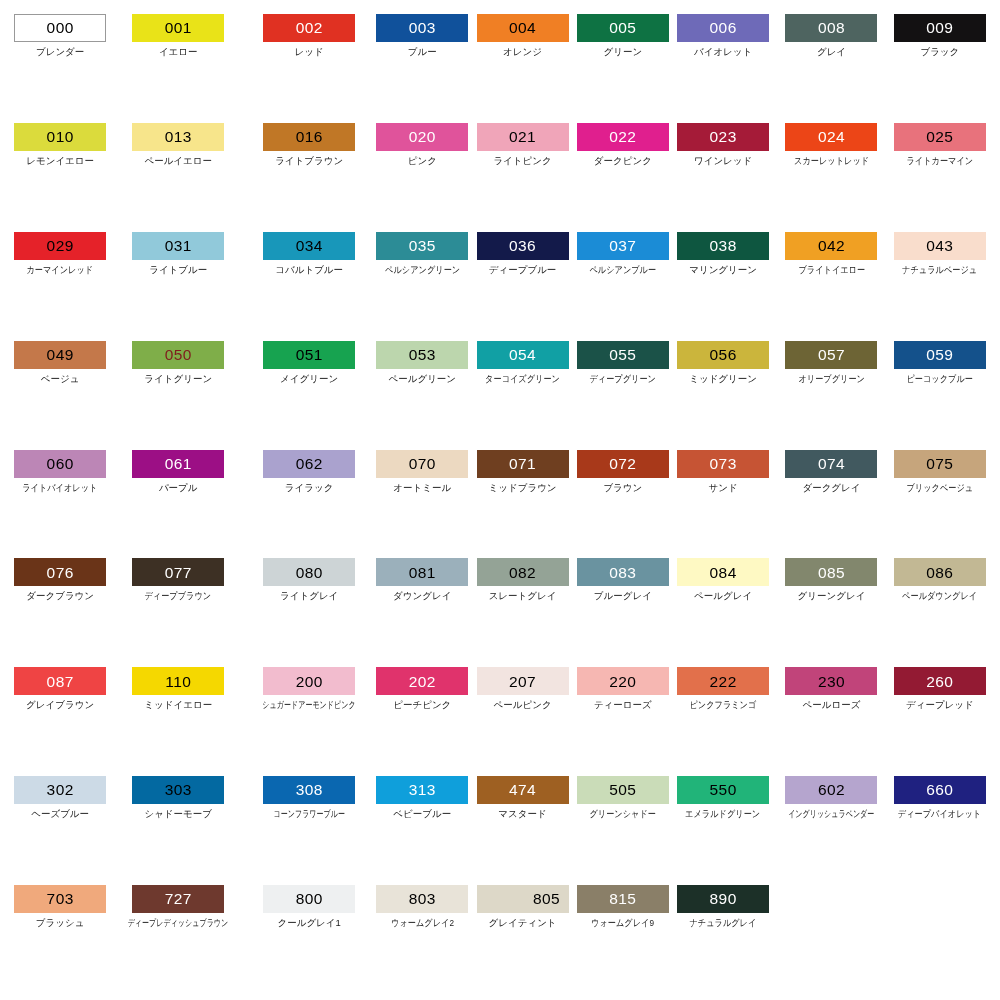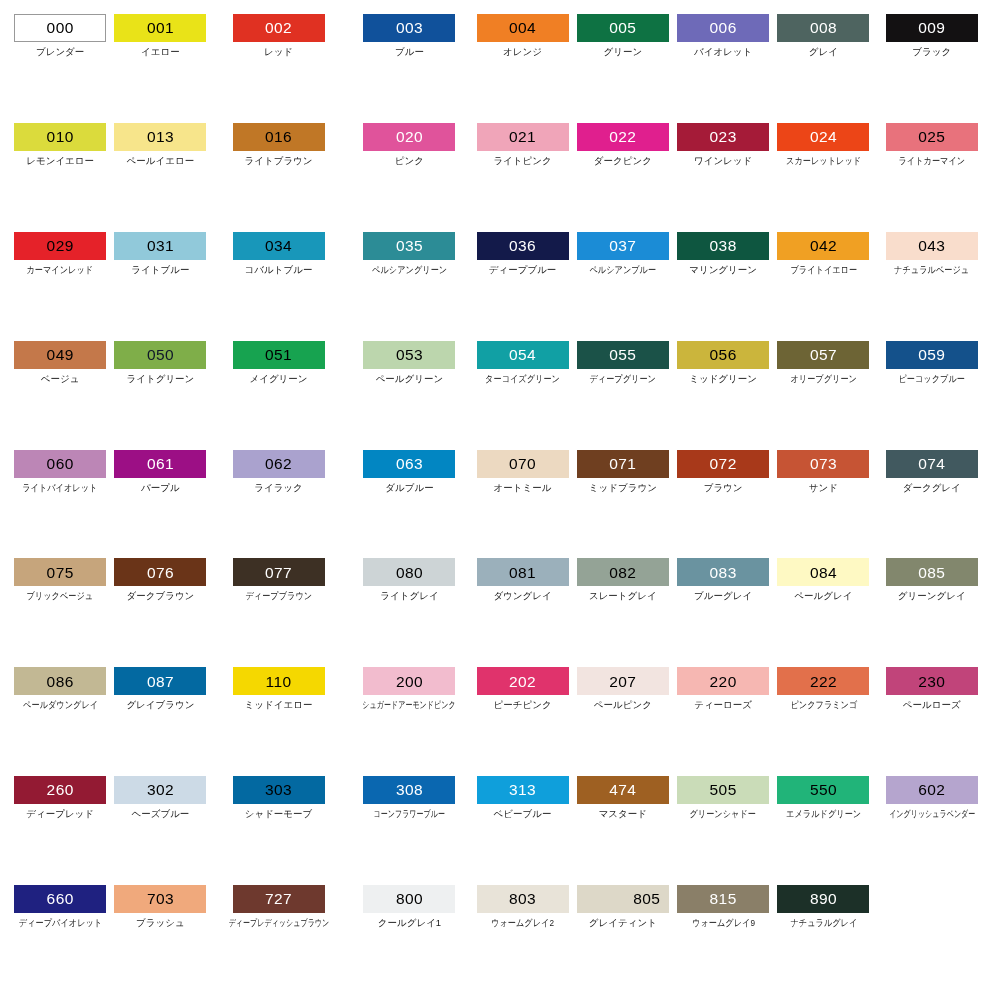--- a/index.html
+++ b/index.html
@@ -221,21 +221,21 @@
       <div class="name squeeze">ナチュラルベージュ</div>
     </div>
     <div class="cell">
       <div class="swatch" style="background: rgb(196, 120, 74);">
         <span class="code" style="color: rgb(0, 0, 0);">049</span>
       </div>
       <div class="name">ベージュ</div>
     </div>
     <div class="cell">
       <div class="swatch" style="background: rgb(127, 174, 73);">
-        <span class="code" style="color: #0f172a;">050</span>
+        <span class="code" style="color: #7f1d1d;">050</span>
       </div>
       <div class="name">ライトグリーン</div>
     </div>
     <div class="cell">
       <div class="swatch" style="background: rgb(23, 163, 80);">
         <span class="code" style="color: rgb(0, 0, 0);">051</span>
       </div>
       <div class="name">メイグリーン</div>
     </div>
     <div class="cell">
@@ -286,26 +286,20 @@
       </div>
       <div class="name">パープル</div>
     </div>
     <div class="cell">
       <div class="swatch" style="background: rgb(170, 162, 206);">
         <span class="code" style="color: rgb(0, 0, 0);">062</span>
       </div>
       <div class="name">ライラック</div>
     </div>
     <div class="cell">
-      <div class="swatch" style="background: rgb(2, 134, 194);">
-        <span class="code" style="color: rgb(255, 255, 255);">063</span>
-      </div>
-      <div class="name">ダルブルー</div>
-    </div>
-    <div class="cell">
       <div class="swatch" style="background: rgb(236, 217, 193);">
         <span class="code" style="color: rgb(0, 0, 0);">070</span>
       </div>
       <div class="name">オートミール</div>
     </div>
     <div class="cell">
       <div class="swatch" style="background: rgb(111, 63, 32);">
         <span class="code" style="color: rgb(255, 255, 255);">071</span>
       </div>
       <div class="name">ミッドブラウン</div>
@@ -382,21 +376,21 @@
       </div>
       <div class="name">グリーングレイ</div>
     </div>
     <div class="cell">
       <div class="swatch" style="background: rgb(194, 184, 148);">
         <span class="code" style="color: rgb(0, 0, 0);">086</span>
       </div>
       <div class="name squeeze">ペールダウングレイ</div>
     </div>
     <div class="cell">
-      <div class="swatch" style="background: #0369a1;">
+      <div class="swatch" style="background: #ef4444;">
         <span class="code" style="color: rgb(255, 255, 255);">087</span>
       </div>
       <div class="name">グレイブラウン</div>
     </div>
     <div class="cell">
       <div class="swatch" style="background: rgb(245, 216, 0);">
         <span class="code" style="color: rgb(0, 0, 0);">110</span>
       </div>
       <div class="name">ミッドイエロー</div>
     </div>

